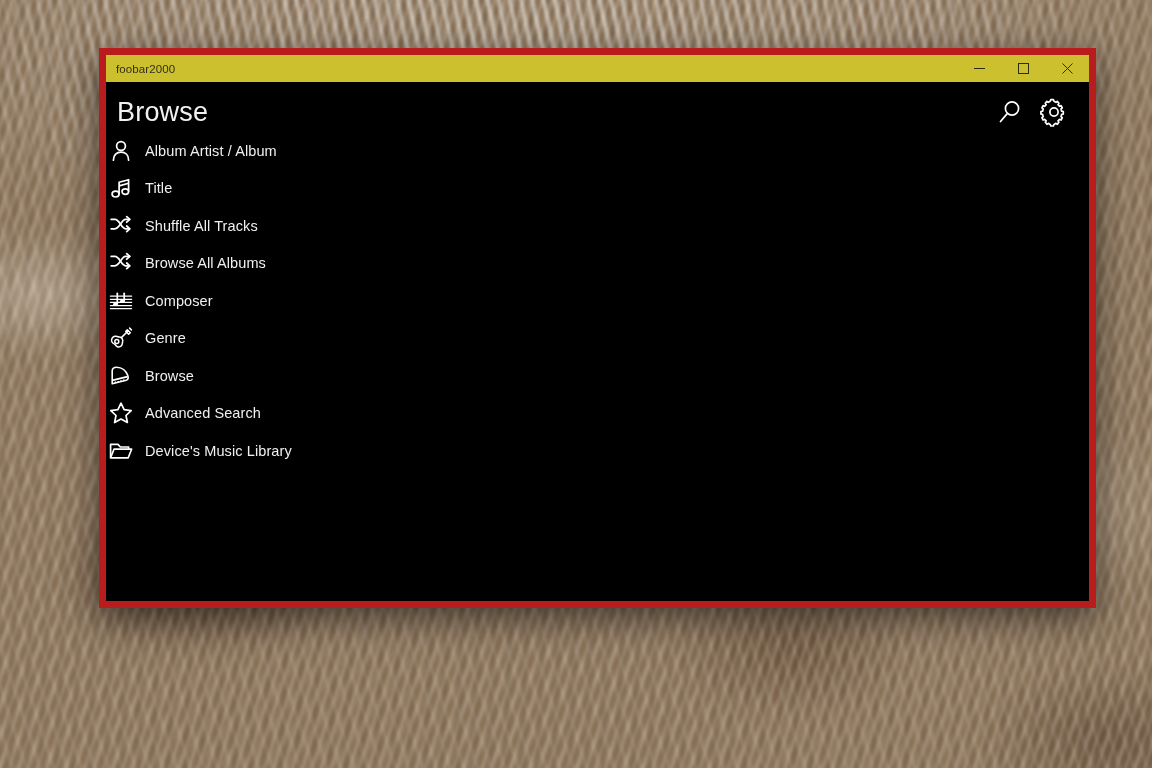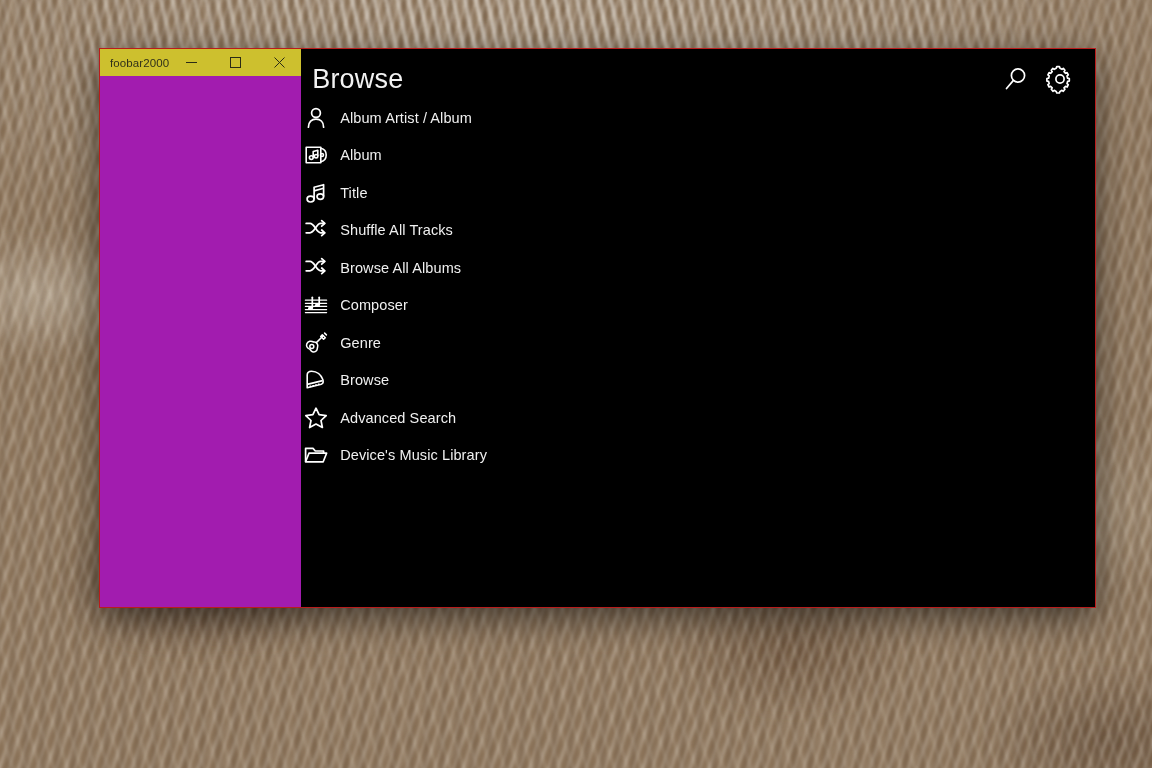--- a/index.html
+++ b/index.html
@@ -68,24 +68,24 @@
       radial-gradient(ellipse 12% 10% at 10% 40%, rgba(232,226,212,.38), transparent 72%),
       radial-gradient(ellipse 14% 12% at 90% 90%, rgba(60,38,22,.40), transparent 72%);
     filter:blur(7px);
   }
 
   
   #app-window {
     position:absolute;
     left:99px; top:48px;
     width:997px; height:560px;
-    border:1px solid #b91c1c;
+    border:7px solid #b91c1c;
     box-shadow:0 10px 34px rgba(0,0,0,.55);
-    display:flex; 
-    background:#a21caf;
+    display:flex; flex-direction:column;
+    background:#c2410c;
   }
 
   
   #title-bar {
     height:27px;
     background:#cdc02e;
     display:flex; align-items:center;
     flex:0 0 auto;
     position:relative;
   }
@@ -225,33 +225,20 @@
       <div class="browse-item">
         <span class="item-icon">
           <svg width="26" height="26" viewBox="0 0 26 26" fill="none" stroke="#fff" stroke-width="1.7" stroke-linecap="round" stroke-linejoin="round">
             <circle cx="13" cy="8" r="4.4"></circle>
             <path d="M5.4 22.2 C5.4 16.9 8.8 14.2 13 14.2 C17.2 14.2 20.6 16.9 20.6 22.2"></path>
           </svg>
         </span>
         <span class="item-label">Album Artist / Album</span>
       </div>
 
-      <div class="browse-item">
-        <span class="item-icon">
-          <svg width="26" height="26" viewBox="0 0 26 26" fill="none" stroke="#fff" stroke-width="1.6" stroke-linejoin="round">
-            <rect x="3.2" y="5.2" width="14.6" height="15.6"></rect>
-            <path d="M17.8 6.3 C21.3 7.1 23.2 9.6 23.2 13 C23.2 16.4 21.3 18.9 17.8 19.7"></path>
-            <circle cx="19.0" cy="13" r="1.5"></circle>
-            <circle cx="8.3" cy="15.6" r="1.9"></circle>
-            <circle cx="13.1" cy="14.2" r="1.7"></circle>
-            <path d="M10.2 15.6 V9.6 L14.8 8.3 V14.2"></path>
-          </svg>
-        </span>
-        <span class="item-label">Album</span>
-      </div>
 
       <div class="browse-item">
         <span class="item-icon">
           <svg width="26" height="26" viewBox="0 0 26 26" fill="none" stroke="#fff" stroke-width="1.7" stroke-linejoin="round">
             <ellipse cx="7.6" cy="19.1" rx="3.5" ry="2.9"></ellipse>
             <ellipse cx="17.3" cy="16.6" rx="3.3" ry="2.8"></ellipse>
             <path d="M11.1 19.1 V7.3 L20.6 4.7 V16.6"></path>
             <path d="M11.1 10.9 L20.6 8.3"></path>
           </svg>
         </span>

